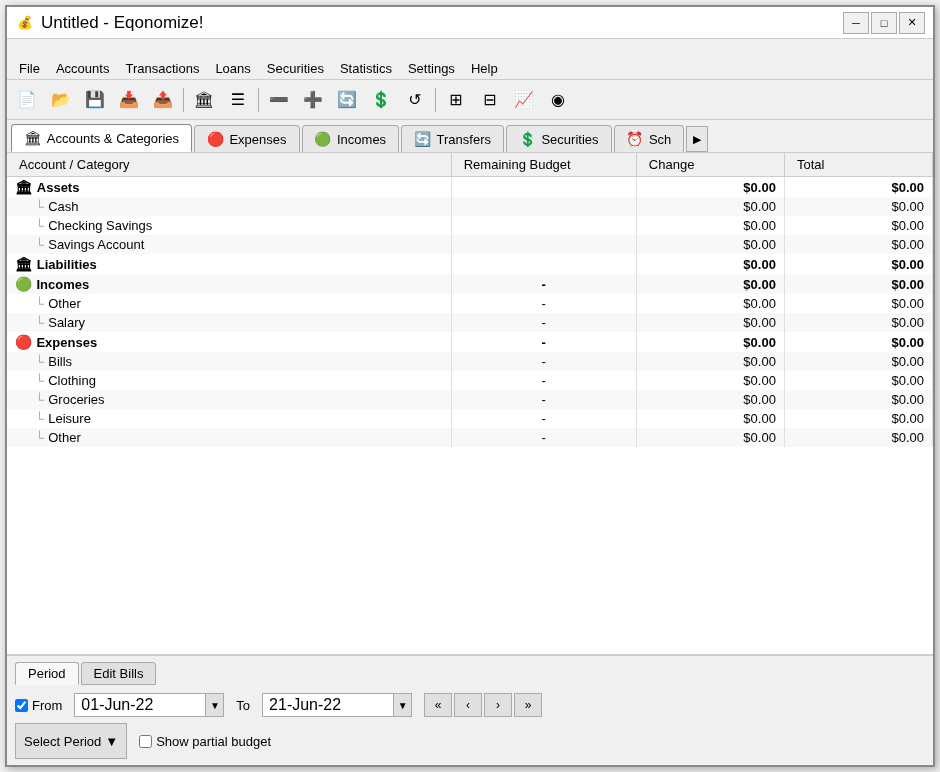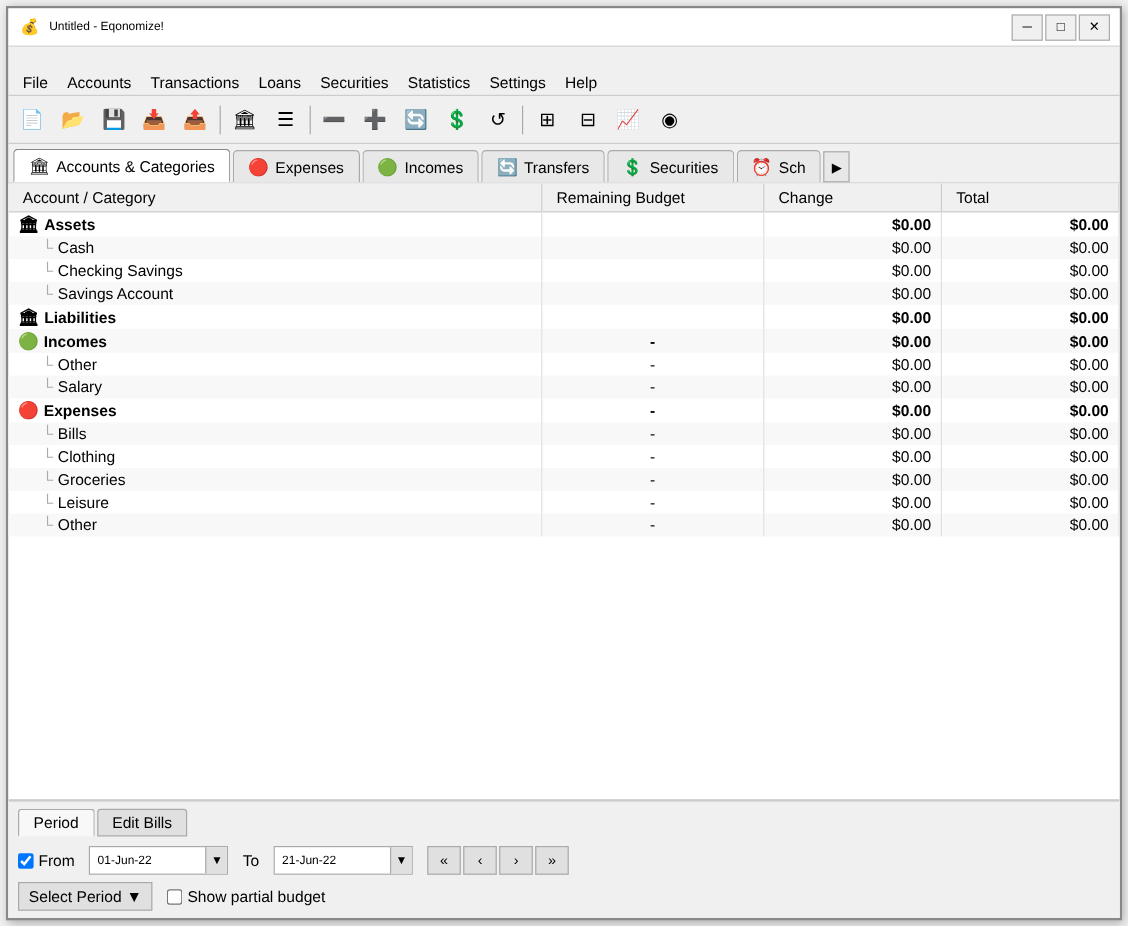--- a/index.html
+++ b/index.html
@@ -34,21 +34,21 @@
     .title-bar-icon {
       width: 20px;
       height: 20px;
       margin-right: 6px;
       display: flex;
       align-items: center;
       justify-content: center;
     }
     .title-bar-text {
       flex: 1;
-      font-size: 10px;
+      font-size: 17px;
       font-weight: normal;
     }
     .title-bar-controls {
       display: flex;
       gap: 2px;
     }
     .title-btn {
       width: 26px;
       height: 22px;
       border: 1px solid #aaa;
@@ -229,23 +229,23 @@
       display: flex;
       align-items: center;
       border: 1px solid #aaa;
       background: #fff;
       height: 24px;
     }
     .date-input {
       border: none;
       outline: none;
       padding: 2px 6px;
-      font-size: 10px;
+      font-size: 16px;
       background: transparent;
-      width: 96px;
+      width: 130px;
     }
     .date-drop {
       width: 18px;
       height: 100%;
       border-left: 1px solid #aaa;
       background: #e0e0e0;
       display: flex;
       align-items: center;
       justify-content: center;
       cursor: pointer;
@@ -270,21 +270,21 @@
     .action-row {
       display: flex;
       align-items: center;
       gap: 12px;
     }
     .select-period-btn {
       display: flex;
       align-items: center;
       border: 1px solid #aaa;
       background: #e0e0e0;
-      height: 24px;
+      height: 36px;
       cursor: pointer;
       padding: 0 8px;
       gap: 4px;
       font-size: 13px;
     }
     .table-wrapper {
       overflow-y: auto;
       flex: 1;
     }
   </style>

